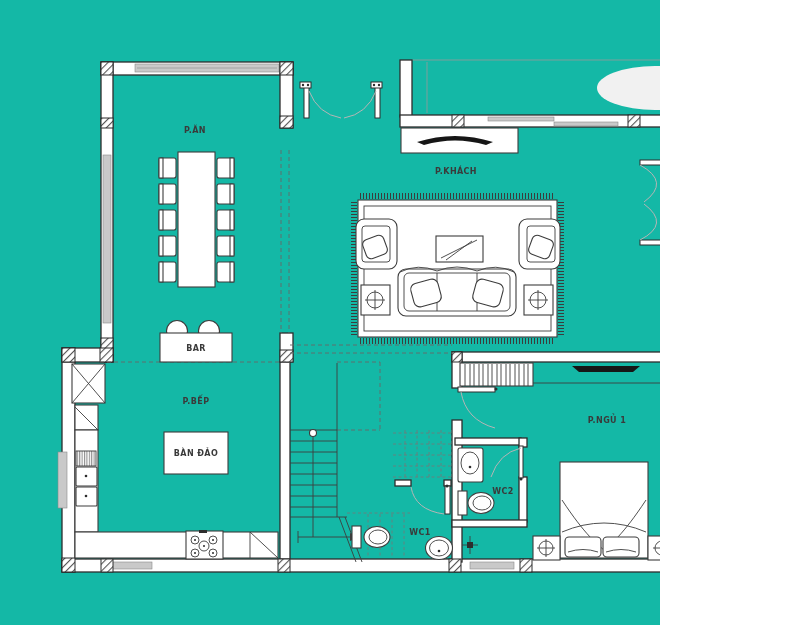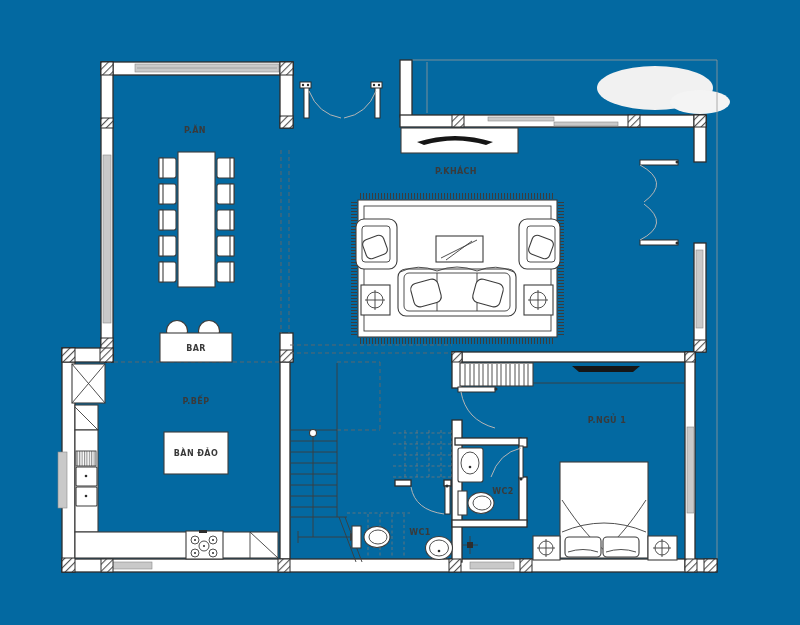--- a/index.html
+++ b/index.html
@@ -1,16 +1,16 @@
 <!DOCTYPE html>
 <html><head>
 <meta charset="utf-8">
 <style>
   html,body{margin:0;padding:0;background:#ffffff;}
-  .stage{width:800px;height:625px;position:relative;background:#0369a1;overflow:hidden;
+  .stage{width:660px;height:625px;position:relative;background:#14b8a6;overflow:hidden;
          font-family:"DejaVu Sans",sans-serif;}
   svg{display:block;}
   .wall  {fill:#ffffff;stroke:#2d2d2d;stroke-width:1.3;}
   .hatch {fill:url(#hatch);stroke:#2d2d2d;stroke-width:1;}
   .glass {fill:#c9c9c9;stroke:#8a8a8a;stroke-width:0.6;}
   .gline {stroke:#8a8a8a;stroke-width:0.6;fill:none;}
   .furn  {fill:#ffffff;stroke:#3c3c3c;stroke-width:1.1;}
   .furn2 {fill:none;stroke:#3c3c3c;stroke-width:0.9;}
   .thin  {stroke:#999999;stroke-width:0.8;fill:none;}
   .dash  {stroke:#666666;stroke-width:0.9;fill:none;stroke-dasharray:4 3;}

